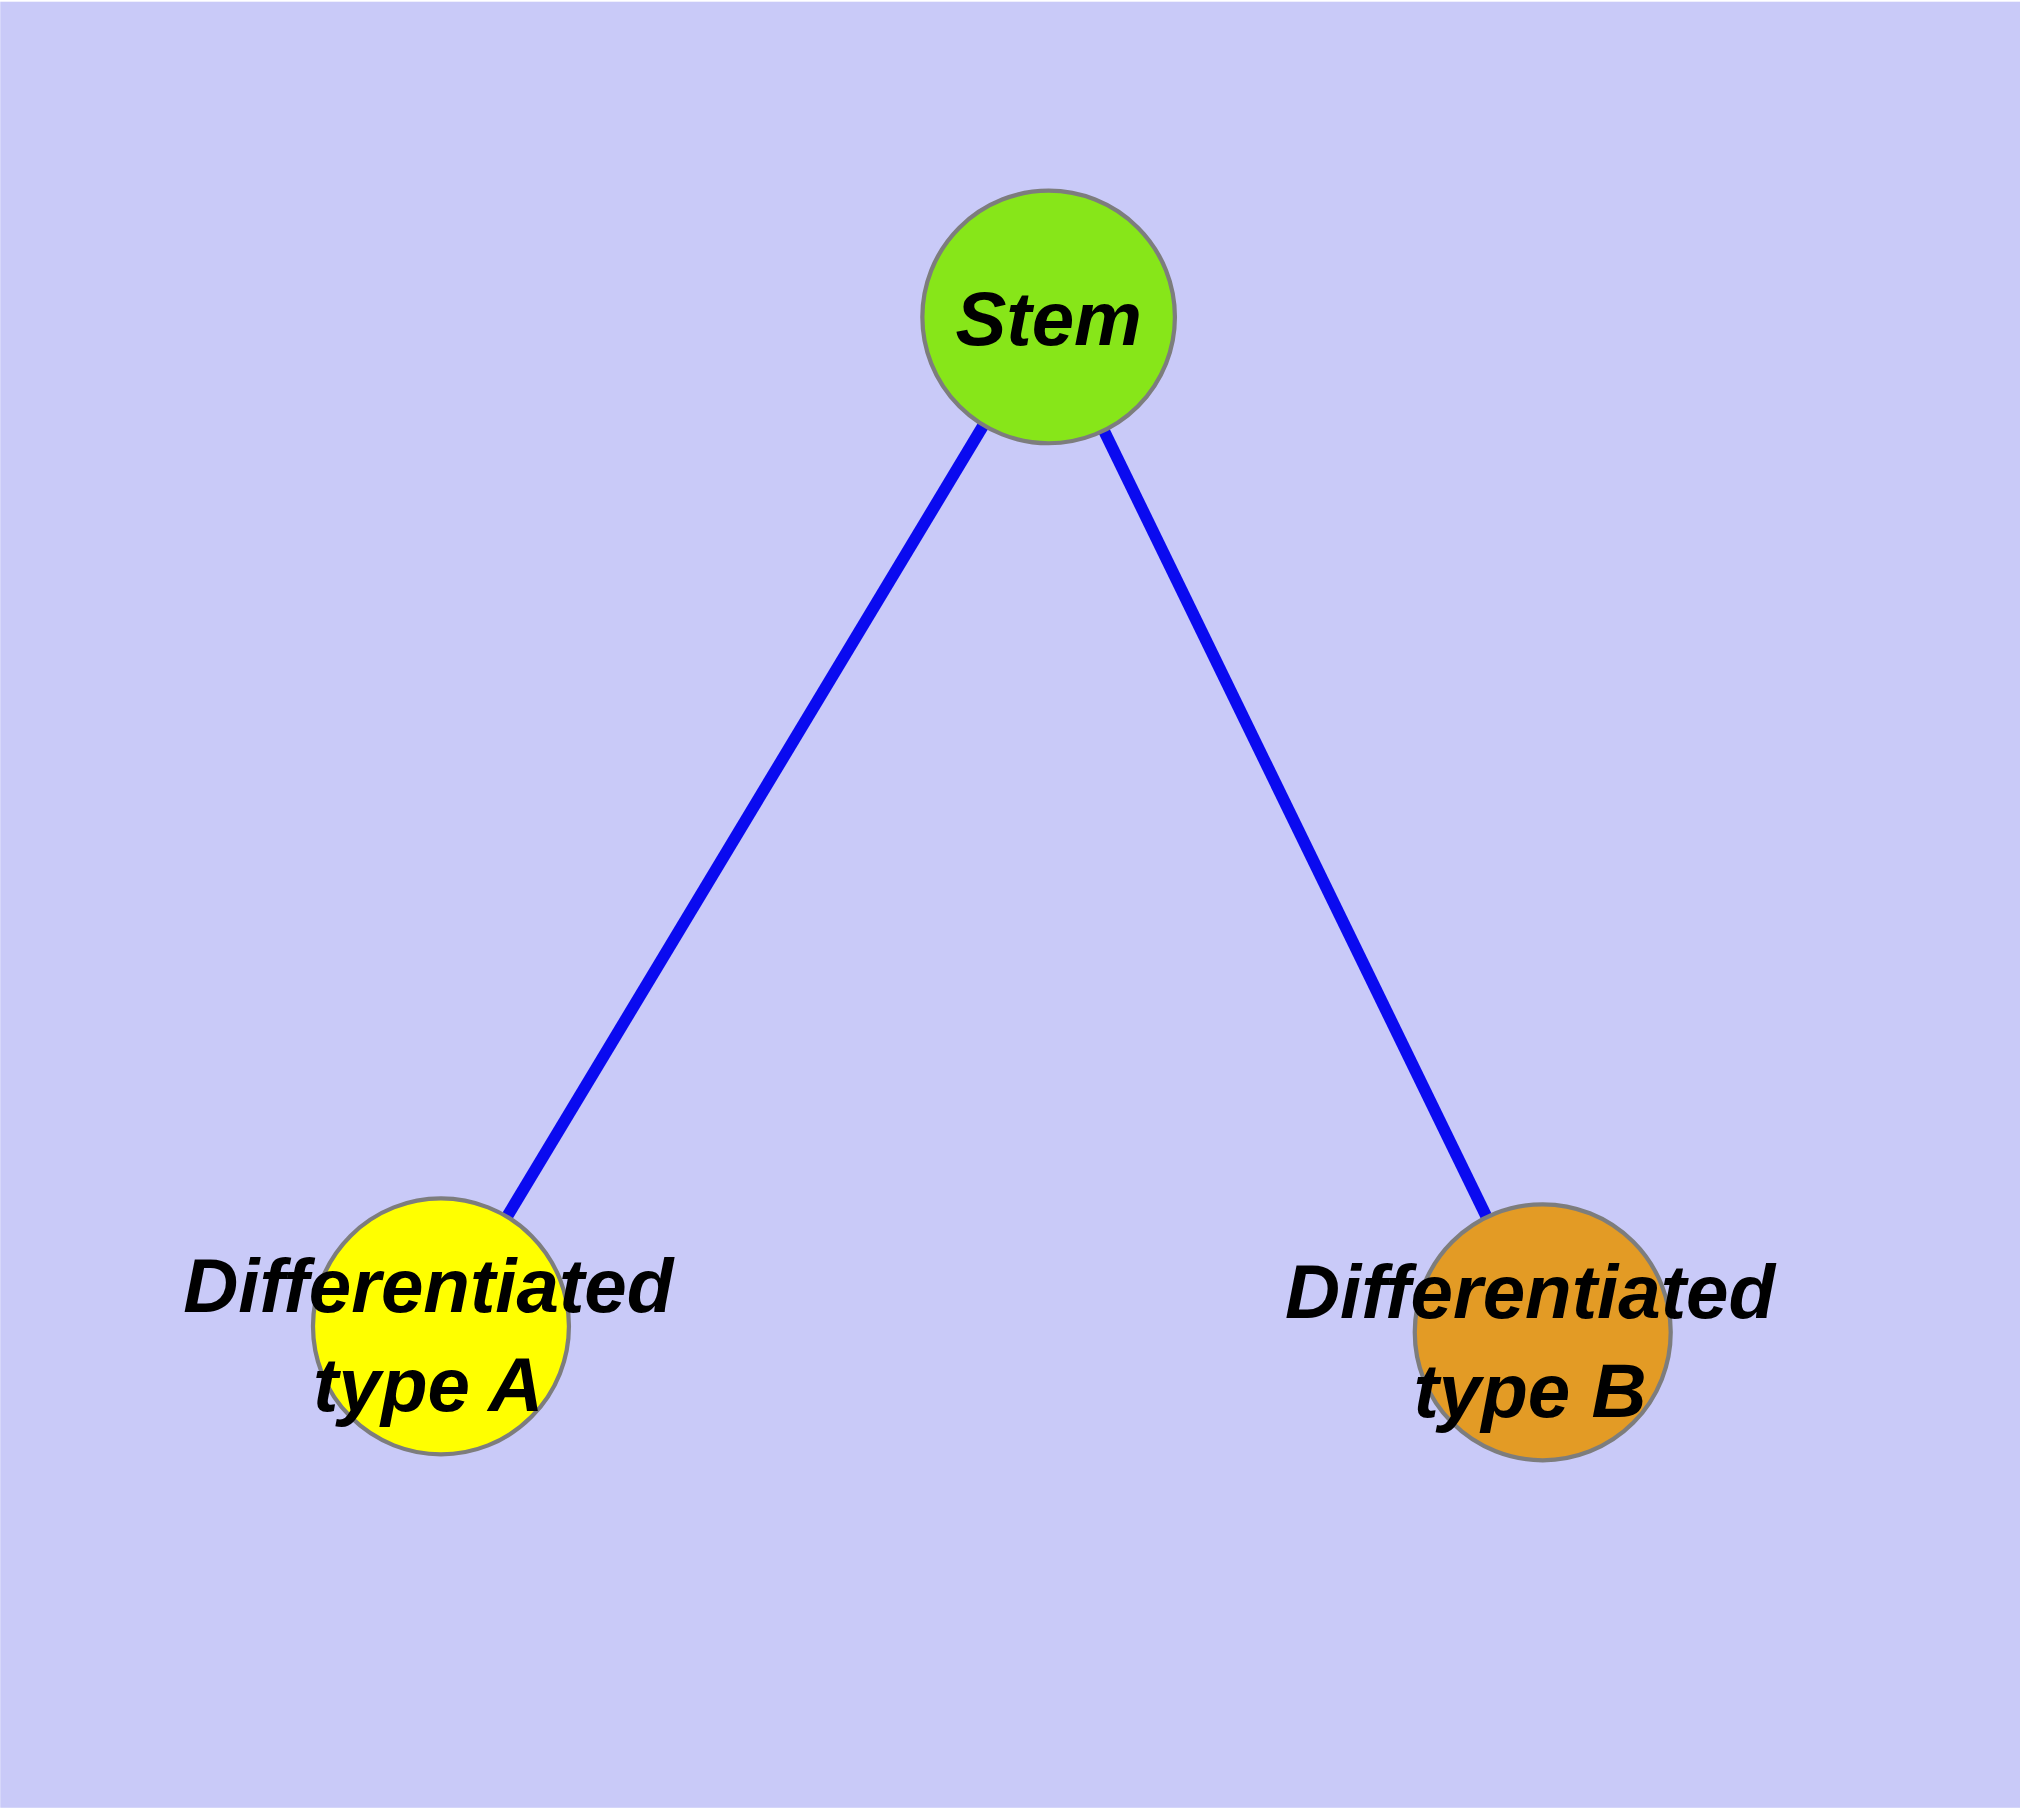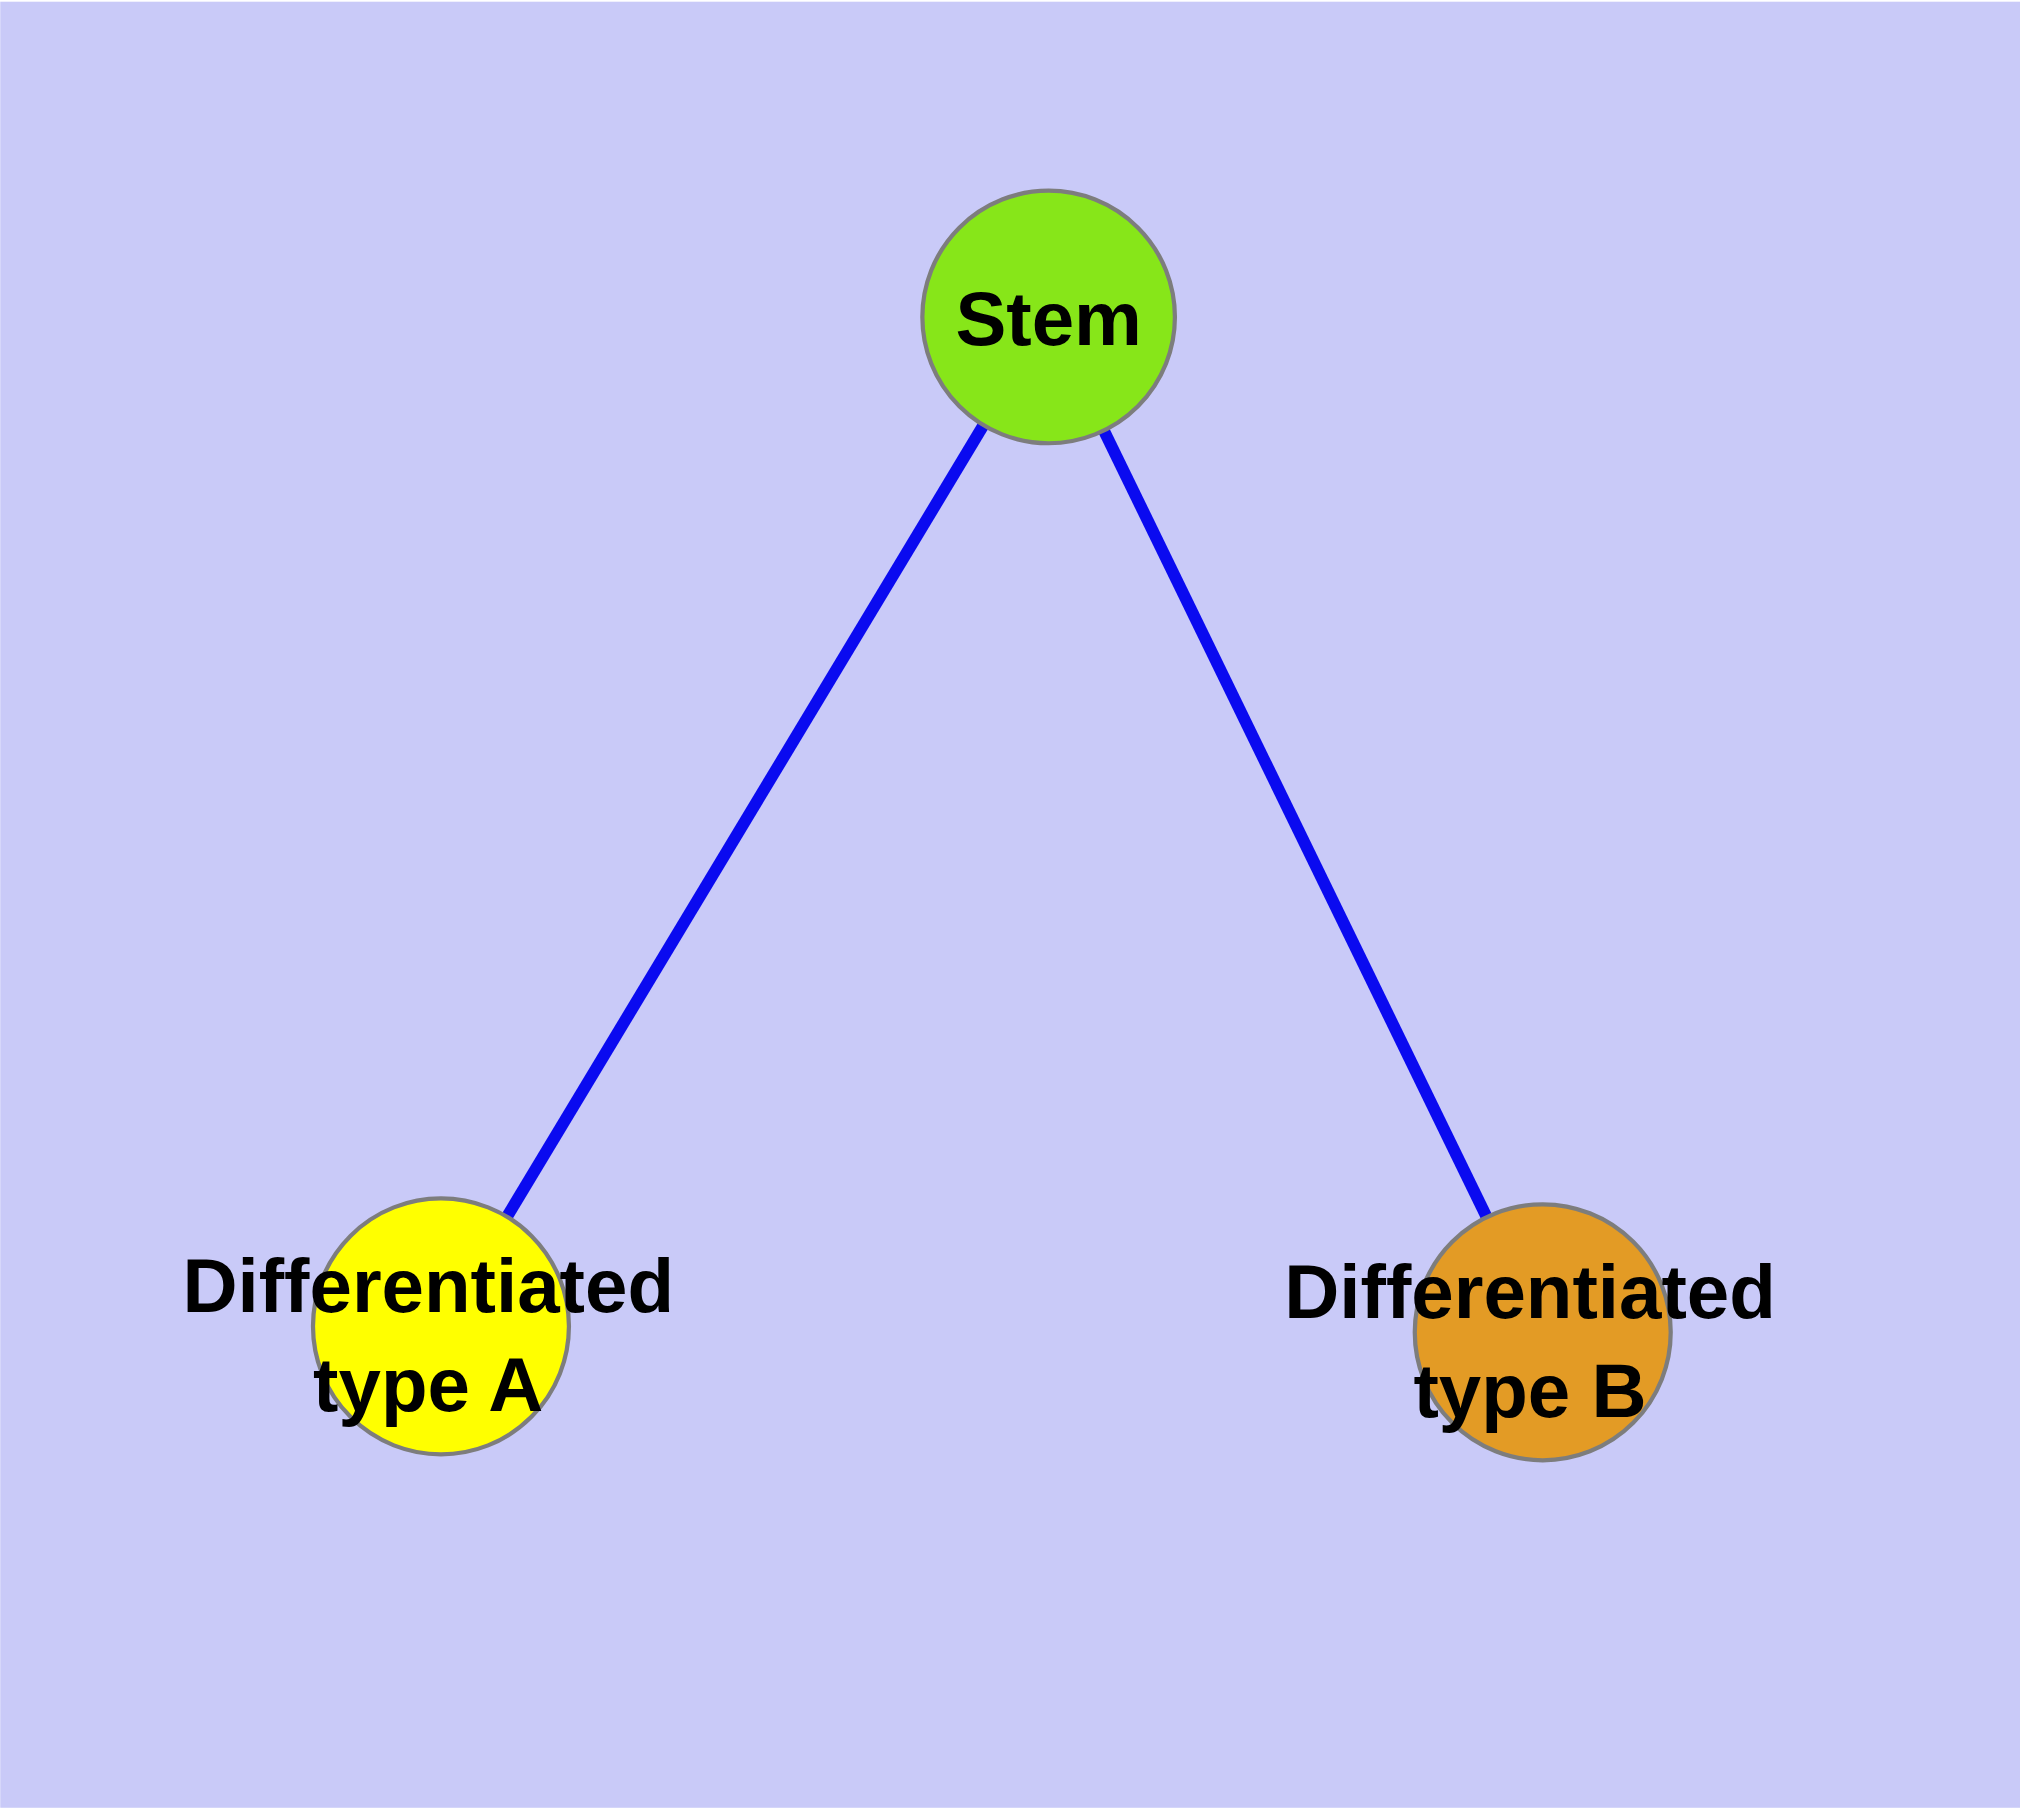--- a/index.html
+++ b/index.html
@@ -7,20 +7,21 @@
     padding: 0;
     background: #ffffff;
     width: 2021px;
     height: 1812px;
     overflow: hidden;
   }
   .canvas-wrap {
     position: relative;
     width: 1651px;
     height: 1812px;
+    font-style: italic;
   }
   svg {
     display: block;
   }
   .node-circle {
     stroke-width: 5px;
   }
   .edge-line {
     stroke-width: 14px;
     stroke-linecap: butt;

